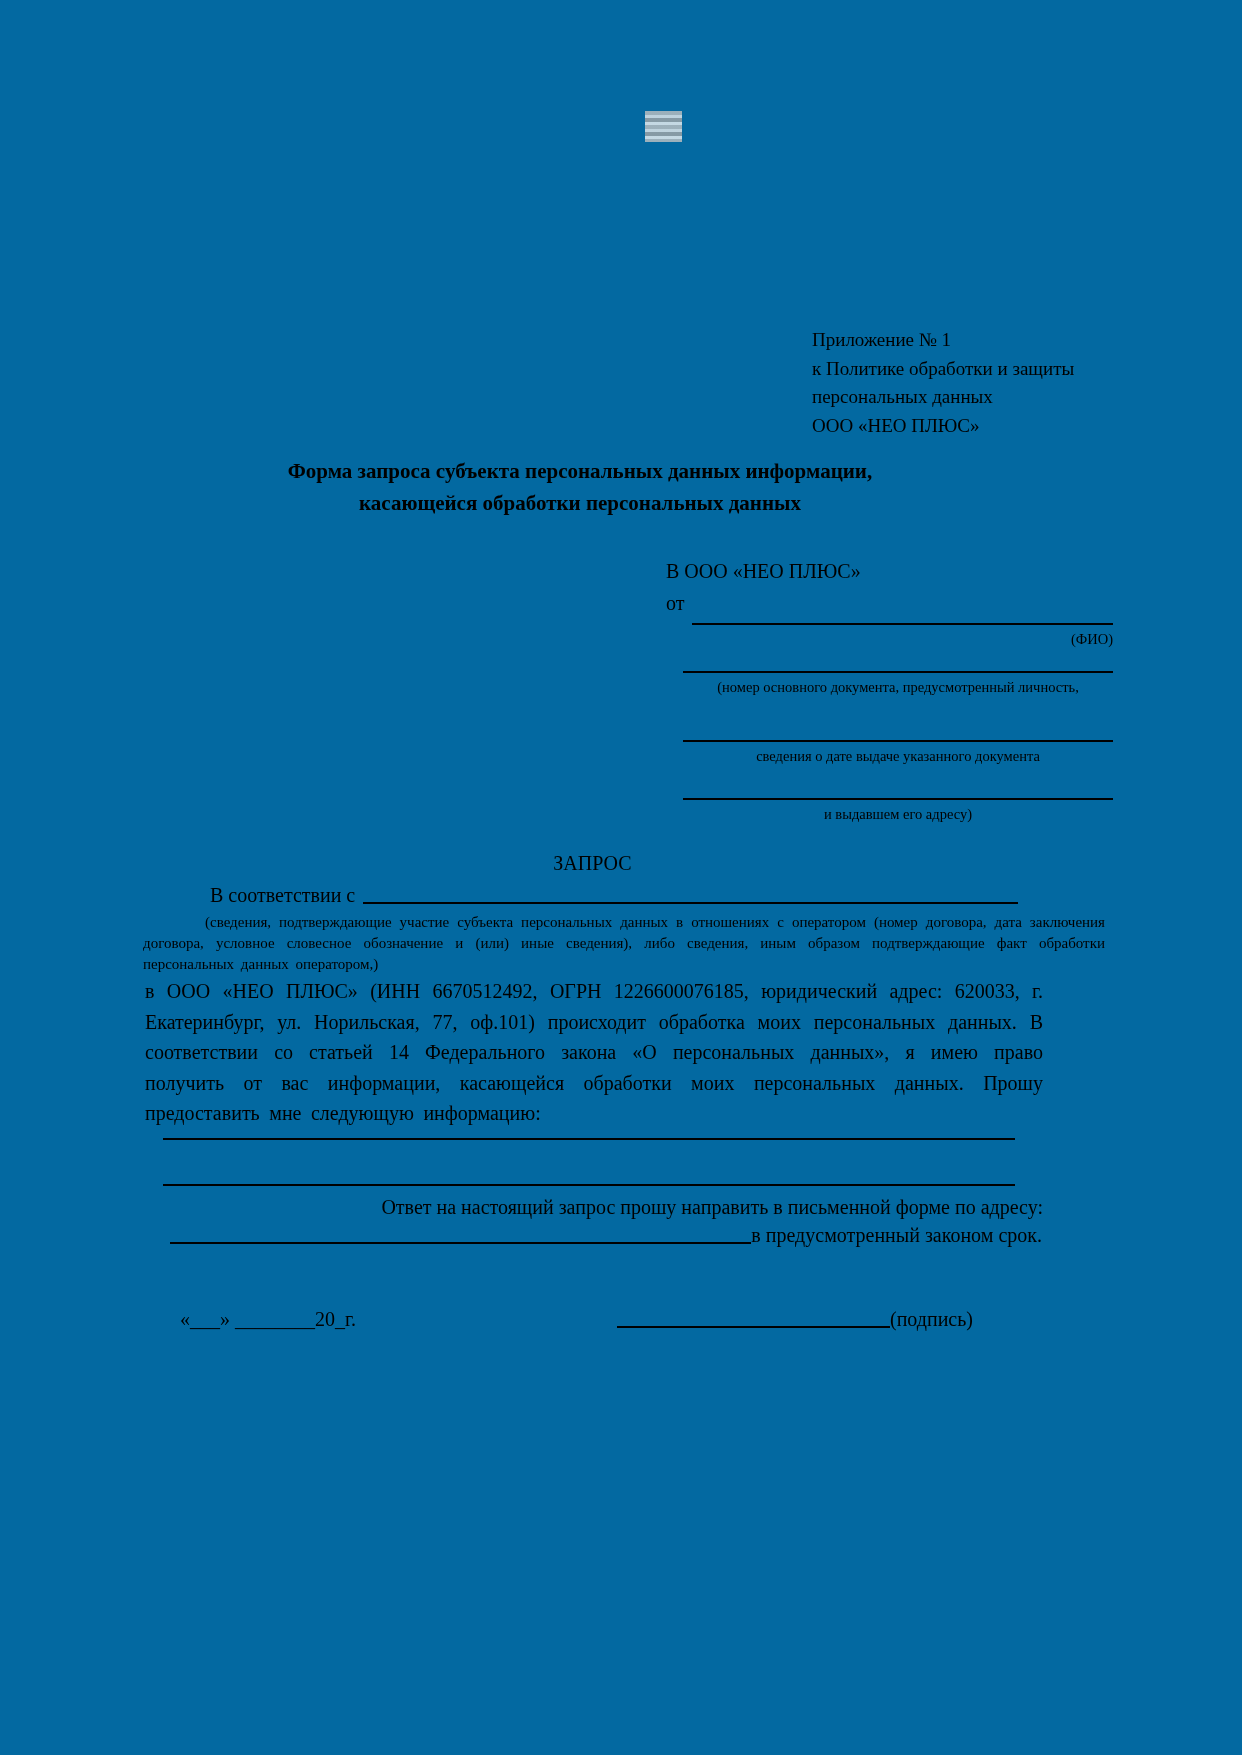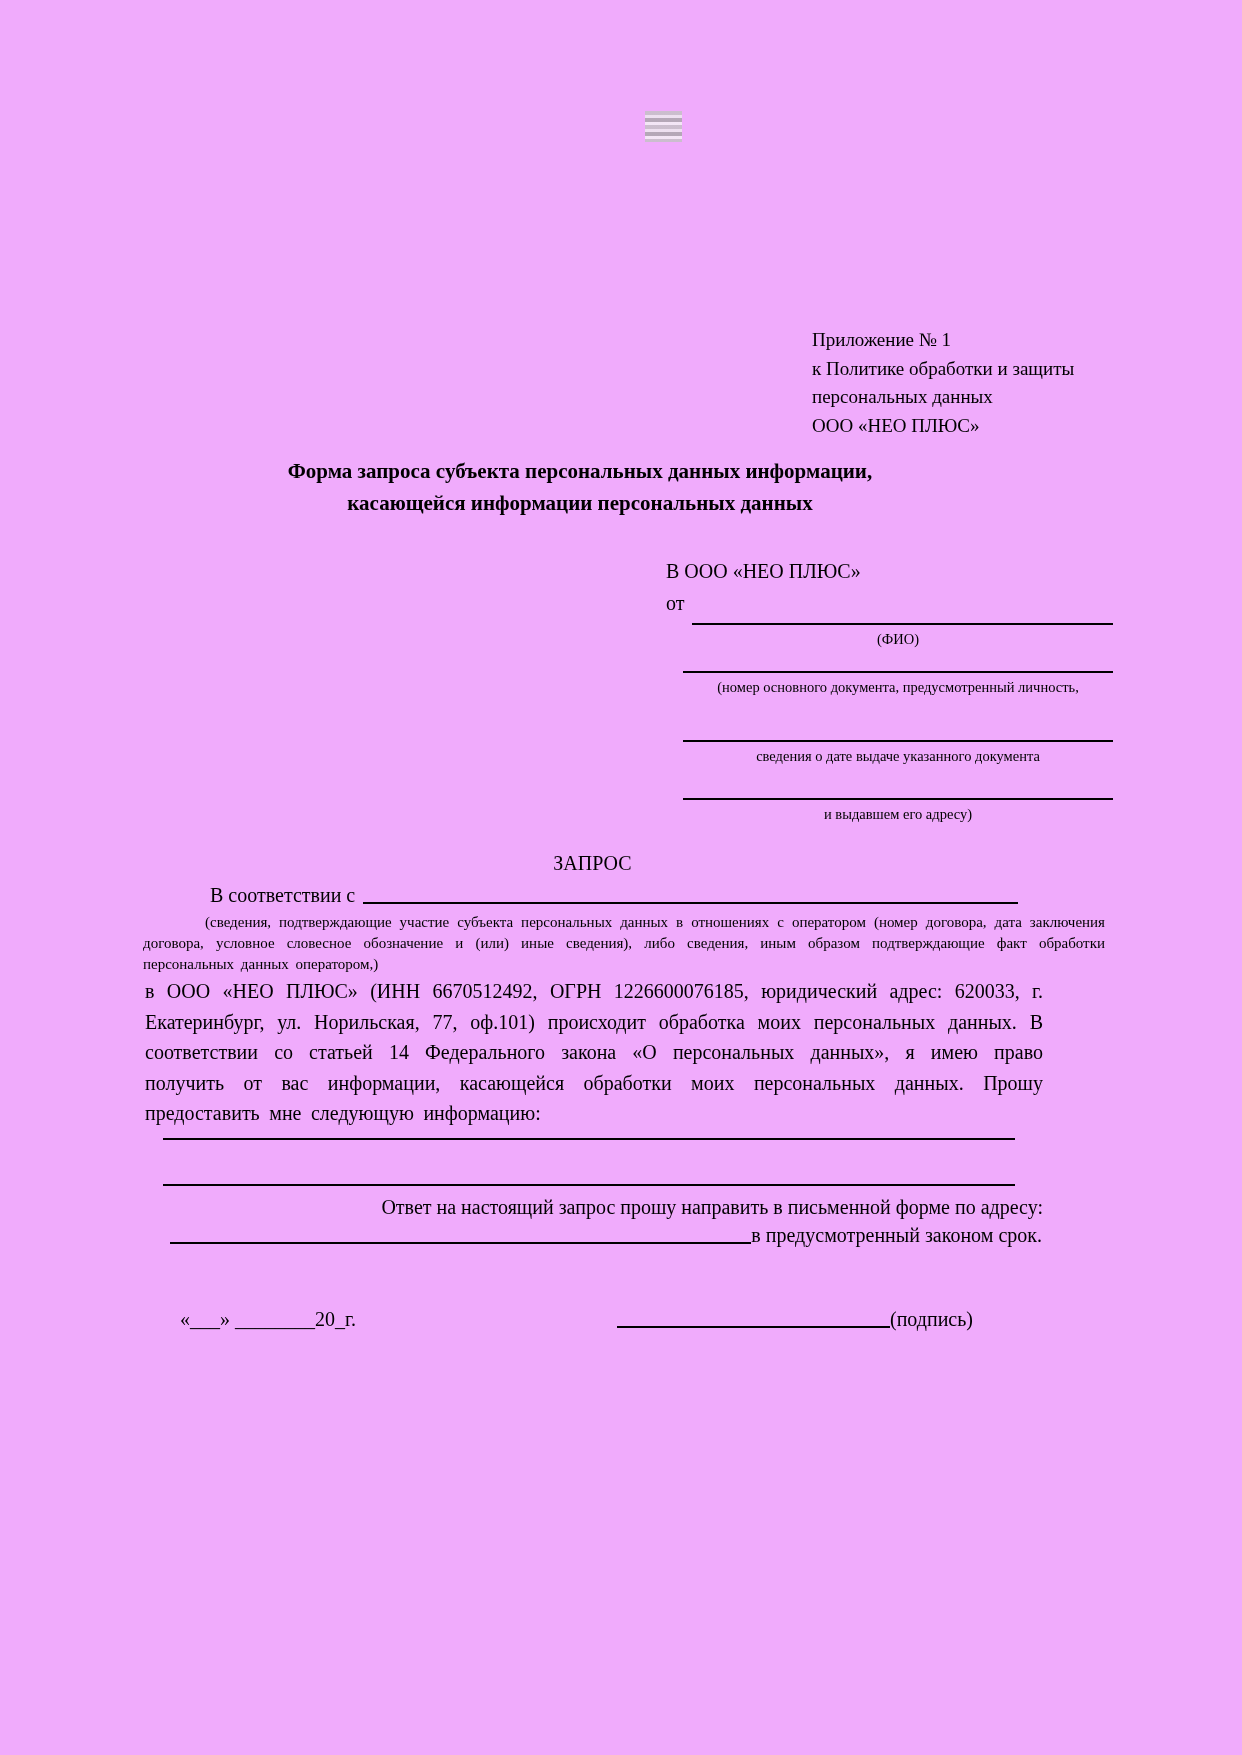--- a/index.html
+++ b/index.html
@@ -1,16 +1,16 @@
 <!DOCTYPE html>
 <html><head>
 <meta charset="utf-8">
 <style>
   html,body{margin:0;padding:0;background:#ffffff;}
-  .page{position:relative;width:1242px;height:1755px;background:#f0abfc;color:#000000;
+  .page{position:relative;width:1242px;height:1755px;background:#0369a1;color:#000000;
         font-family:"Liberation Serif",serif;overflow:hidden;}
   .abs{position:absolute;}
 
   .thumb{left:645px;top:111px;width:37px;height:31px;opacity:.8;
          background:repeating-linear-gradient(180deg,#c2c2c2 0 4px,#ededed 4px 7px,#a6a6a6 7px 11px,#f4f4f4 11px 14px);}
 
   .annex{left:812px;top:326px;font-size:19px;line-height:28.5px;white-space:nowrap;}
 
   .title{left:120px;top:455px;width:920px;text-align:center;font-weight:700;
          font-size:21px;line-height:32px;}
@@ -55,28 +55,28 @@
 
   <div class="abs annex">
     <div>Приложение № 1</div>
     <div>к Политике обработки и защиты</div>
     <div>персональных данных</div>
     <div>ООО «НЕО ПЛЮС»</div>
   </div>
 
   <div class="abs title">
     <div>Форма запроса субъекта персональных данных информации,</div>
-    <div>касающейся информации персональных данных</div>
+    <div>касающейся обработки персональных данных</div>
   </div>
 
   <div class="abs addr" style="left:666px;top:560px;">В ООО «НЕО ПЛЮС»</div>
   <div class="abs addr" style="left:666px;top:592px;">от</div>
 
   <div class="abs fld-line first" style="top:623px;"></div>
-  <div class="abs fld-label" style="top:631px;">(ФИО)</div>
+  <div class="abs fld-label" style="top:631px;text-align:right;">(ФИО)</div>
 
   <div class="abs fld-line" style="top:671px;"></div>
   <div class="abs fld-label" style="top:679px;">(номер основного документа, предусмотренный личность,</div>
 
   <div class="abs fld-line" style="top:740px;"></div>
   <div class="abs fld-label" style="top:748px;">сведения о дате выдаче указанного документа</div>
 
   <div class="abs fld-line" style="top:798px;"></div>
   <div class="abs fld-label" style="top:806px;">и выдавшем его адресу)</div>
 

